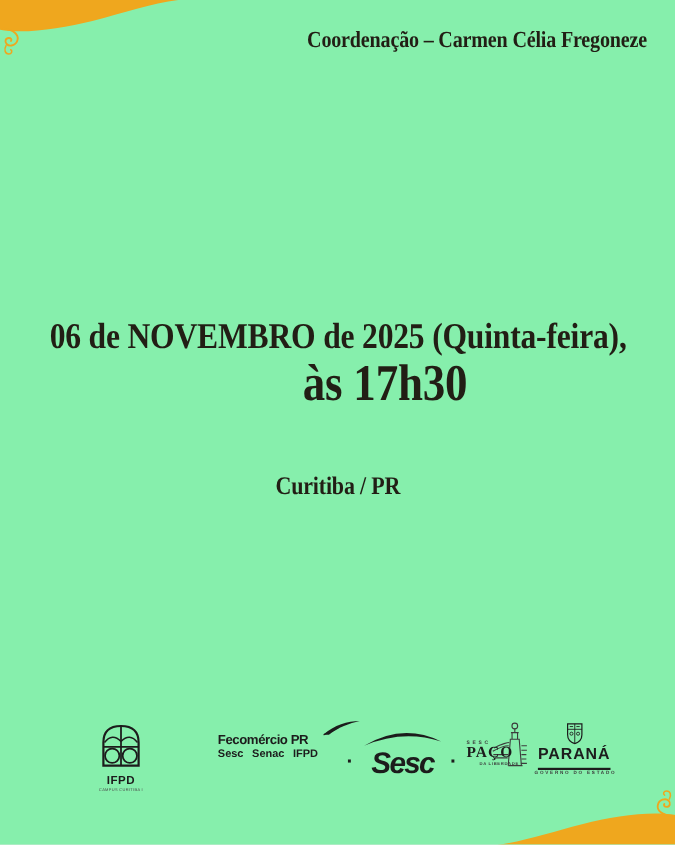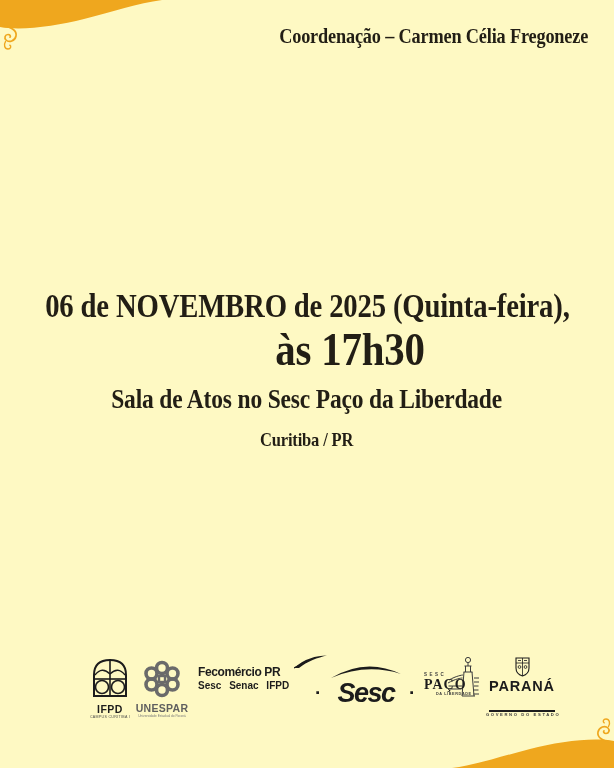--- a/index.html
+++ b/index.html
@@ -1,20 +1,20 @@
 <!DOCTYPE html>
 <html><head>
 <meta charset="utf-8">
 <style>
   html,body{margin:0;padding:0;background:#e8e8e8;}
   .page{
     position:relative;
     width:614px;height:768px;
     margin:0 auto;
-    background:#fef9c3;
+    background:#86efac;
     overflow:hidden;
     font-family:"Liberation Serif", serif;
     color:#221E15;
   }
   
   .corner{position:absolute;pointer-events:none;}
   .corner.tl{top:0;left:0;}
   .corner.br{bottom:0;right:0;transform:rotate(180deg);}
   
   .coordination{
@@ -27,21 +27,21 @@
   }
   
   .event-line{
     position:absolute;left:0;width:614px;
     text-align:center;font-weight:700;white-space:nowrap;
   }
   .event-line > span{display:inline-block;transform:scaleX(0.87);transform-origin:50% 50%;letter-spacing:-0.2px;}
   .date-line{top:288px;font-size:33px;}
   .time-line{top:322px;font-size:47px;padding-left:43px;}
   .venue-line{top:384px;font-size:27px;}
-  .city-line{top:429px;font-size:19px;}
+  .city-line{top:429px;font-size:23px;}
   
   .logos{position:absolute;left:0;top:652px;width:614px;height:75px;font-family:"Liberation Sans", sans-serif;}
   .logo{position:absolute;text-align:center;color:#1c1c1c;}
   .logo .lname{font-weight:800;line-height:1;}
   .logo .ltag{line-height:1;white-space:nowrap;}
   
   .embap{left:85px;top:6px;width:50px;}
   .embap .lname{font-size:10.5px;letter-spacing:0.5px;margin-top:2px;}
   .embap .ltag{font-size:3.6px;letter-spacing:0.3px;color:#4a4a4a;margin-top:1.5px;}
   
@@ -63,21 +63,21 @@
   
   .paco{left:424px;top:4px;width:56px;text-align:left;}
   .paco .ptext{position:absolute;left:0;top:16px;}
   .paco .porg{font-size:4.5px;letter-spacing:2.5px;font-weight:700;color:#3c3c3c;}
   .paco .lname{font-family:"Liberation Serif", serif;font-size:14px;font-weight:700;letter-spacing:1px;margin-top:1px;}
   .paco .ltag{font-size:3.8px;letter-spacing:0.6px;font-weight:700;color:#3c3c3c;margin-left:12px;margin-top:1px;}
   .paco svg{position:absolute;right:0;top:0;}
   
   .parana{left:486px;top:4px;width:72px;}
   .parana .crest{display:block;margin:0 auto;}
-  .parana .lname{display:inline-block;font-size:14.5px;letter-spacing:0.8px;border-bottom:2.5px solid #1c1c1c;padding-bottom:16px;margin-top:2px;}
+  .parana .lname{display:inline-block;font-size:14.5px;letter-spacing:0.8px;border-bottom:2.5px solid #1c1c1c;padding-bottom:4px;margin-top:2px;}
   .parana .ltag{font-size:4.2px;letter-spacing:1.6px;font-weight:700;color:#3c3c3c;margin-top:1.5px;}
 </style>
 </head>
 <body>
 
 <div class="page">
 
   <svg class="corner tl" width="225" height="60" viewBox="0 0 225 60" aria-hidden="true">
     <path d="M0,0 L162,0 C138,3 112,12 84,19 C56,26 22,31 0,27 Z" fill="#EFA71E"></path>
     <path d="M3,26 C12,27 17,31 16,36 C15,41 9,43 6,40 C4,38 5,34.5 8,34.5 C10,34.5 11,36 10,37.2" fill="none" stroke="#EFA71E" stroke-width="1.7" stroke-linecap="round"></path>
@@ -91,23 +91,20 @@
   </svg>
 
   <div class="coordination">Coordenação – Carmen Célia Fregoneze</div>
 
   <div class="event-line date-line">
     <span>06 de NOVEMBRO de 2025 (Quinta-feira),</span>
   </div>
   <div class="event-line time-line">
     <span>às 17h30</span>
   </div>
-  <div class="event-line venue-line">
-    <span>Sala de Atos no Sesc Paço da Liberdade</span>
-  </div>
   <div class="event-line city-line">
     <span>Curitiba / PR</span>
   </div>
 
   <div class="logos">
 
     <div class="logo embap">
       <svg width="36" height="40" viewBox="0 0 36 40" aria-hidden="true">
         <g fill="none" stroke="#1c1c1c" stroke-width="2">
           <path d="M2,38 V17 Q2,2 18,2 Q34,2 34,17 V38 Z"></path>
@@ -116,35 +113,20 @@
           <path d="M3,17 Q10,8 18,16" stroke-width="1.3"></path>
           <path d="M18,16 Q26,8 33,17" stroke-width="1.3"></path>
           <circle cx="10" cy="29" r="6.5" stroke-width="1.6"></circle>
           <circle cx="26" cy="29" r="6.5" stroke-width="1.6"></circle>
         </g>
       </svg>
       <div class="lname">IFPD</div>
       <div class="ltag">CAMPUS CURITIBA I</div>
     </div>
 
-    <div class="logo unespar">
-      <svg width="40" height="38" viewBox="0 0 40 38" aria-hidden="true">
-        <g fill="none" stroke="#6a6a6a" stroke-width="3.6">
-          <circle cx="20" cy="8" r="5.5"></circle>
-          <circle cx="30.5" cy="13.5" r="5.5"></circle>
-          <circle cx="30.5" cy="24.5" r="5.5"></circle>
-          <circle cx="20" cy="30" r="5.5"></circle>
-          <circle cx="9.5" cy="24.5" r="5.5"></circle>
-          <circle cx="9.5" cy="13.5" r="5.5"></circle>
-          <rect x="17" y="16" width="6" height="6" stroke-width="2.4"></rect>
-        </g>
-      </svg>
-      <div class="lname">UNESPAR</div>
-      <div class="ltag">Universidade Estadual do Paraná</div>
-    </div>
 
     <div class="logo fecomercio">
       <div class="ftitle">
         <span>Fecomércio</span>
         <span>PR</span>
         <svg class="quill" width="34" height="14" viewBox="0 0 34 14" aria-hidden="true">
           <path d="M0,13 C10,4 22,0.5 33,0.5 C24,2.5 13,6.5 5,13 Z" fill="#1c1c1c"></path>
           <path d="M0,13 L14,6" stroke="#1c1c1c" stroke-width="1.2"></path>
         </svg>
       </div>

